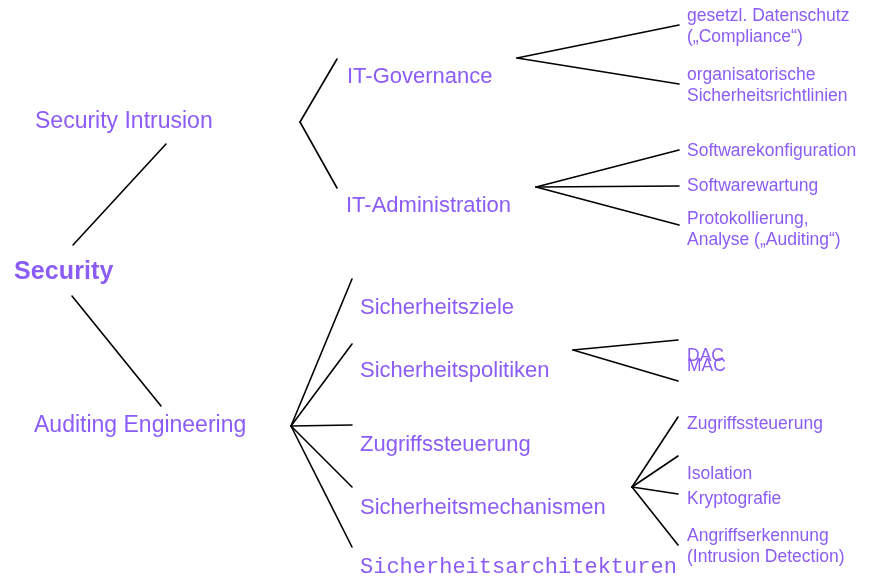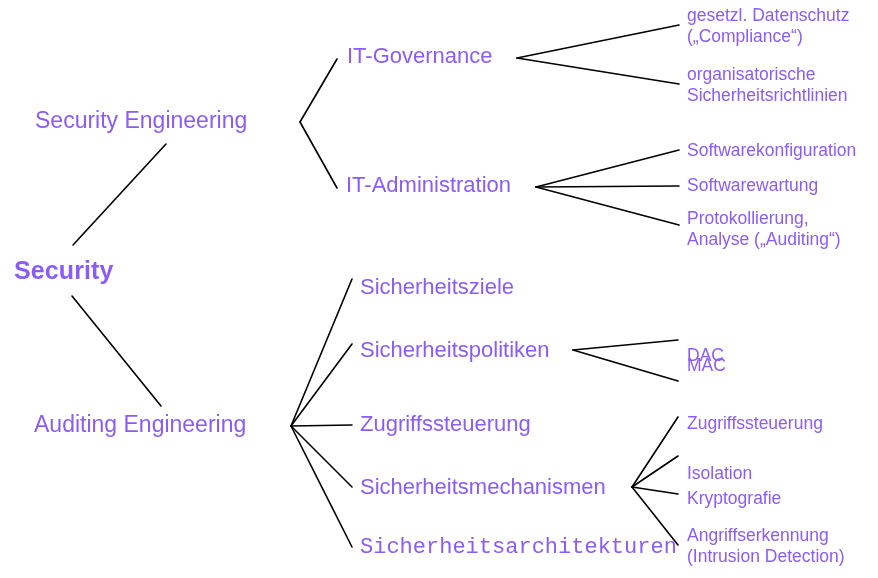--- a/index.html
+++ b/index.html
@@ -44,20 +44,21 @@
     font-weight: bold;
     letter-spacing: 0.1px;
   }
   .lvl-1 {
     font-size: 23px;
     font-weight: normal;
   }
   .lvl-2 {
     font-size: 22px;
     font-weight: normal;
+    margin-top: 20px;
   }
   .lvl-3 {
     font-size: 17.5px;
     font-weight: normal;
   }
   .multiline {
     white-space: pre-line;
     line-height: 1.22;
   }
 </style>
@@ -92,21 +93,21 @@
     <line x1="573" y1="350" x2="678" y2="381"></line>
 
     <line x1="632" y1="487" x2="678" y2="417"></line>
     <line x1="632" y1="487" x2="678" y2="456"></line>
     <line x1="632" y1="487" x2="678" y2="494"></line>
     <line x1="632" y1="487" x2="678" y2="545"></line>
   </svg>
 
   <div class="node-label lvl-root" style="left:14px; top:256px;">Security</div>
 
-  <div class="node-label lvl-1" style="left:35px; top:108px;">Security Engineering</div>
+  <div class="node-label lvl-1" style="left:35px; top:108px;">Security Intrusion</div>
 
   <div class="node-label lvl-1" style="left:34px; top:412px;">Auditing Engineering</div>
 
   <div class="node-label lvl-2" style="left:347px; top:44px;">IT-Governance</div>
 
   <div class="node-label lvl-2" style="left:346px; top:173px;">IT-Administration</div>
 
   <div class="node-label lvl-2" style="left:360px; top:275px;">Sicherheitsziele</div>
 
   <div class="node-label lvl-2" style="left:360px; top:338px;">Sicherheitspolitiken</div>

